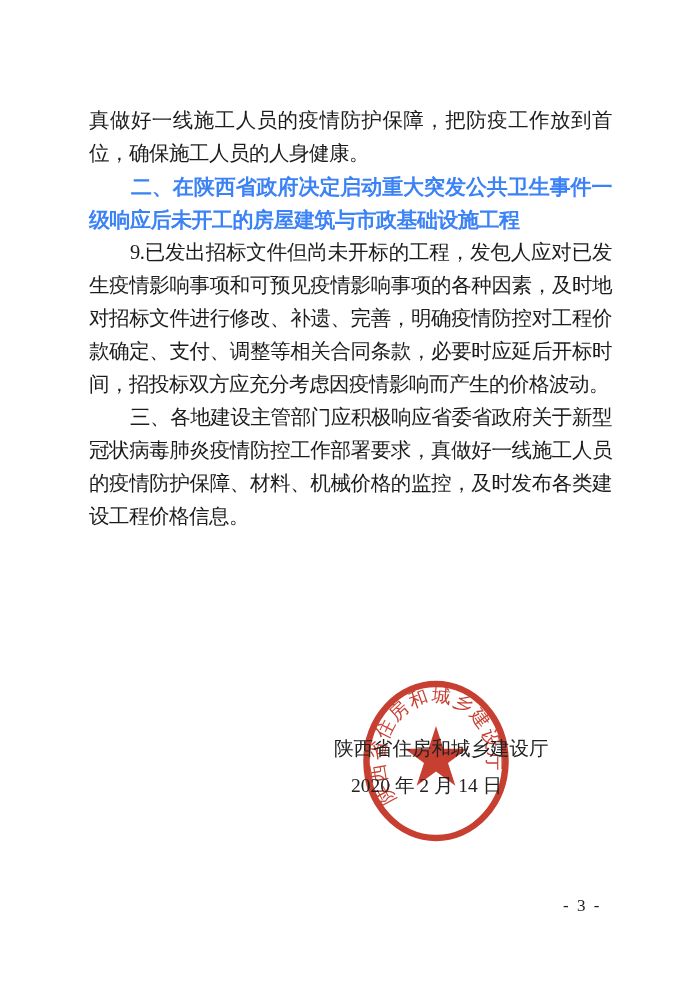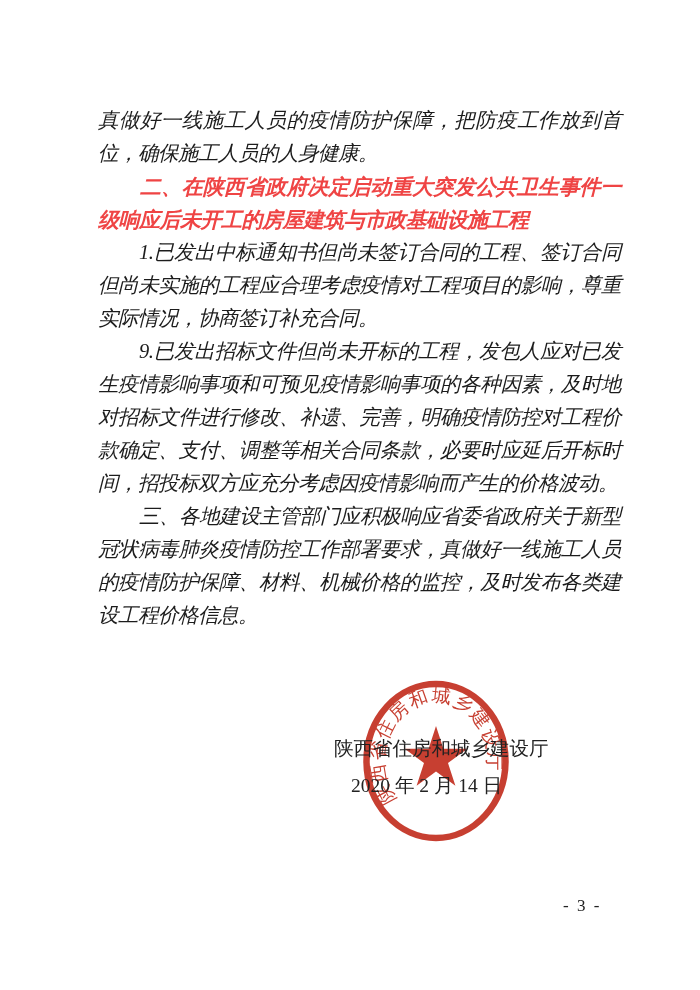--- a/index.html
+++ b/index.html
@@ -8,39 +8,38 @@
     position: relative;
     width: 700px;
     height: 990px;
     margin: 0 auto;
     background: #ffffff;
     overflow: hidden;
     font-family: "Liberation Serif", "DejaVu Serif", serif;
   }
   .doc-body {
     position: absolute;
-    left: 98px;
+    left: 89px;
     top: 104px;
     width: 523px;
-    font-style: italic;
   }
   .para {
     font-size: 20.5px;
     line-height: 33px;
     color: #1c1c1c;
     text-align: justify;
     text-justify: inter-ideograph;
     font-family: "Liberation Serif", "DejaVu Serif", serif;
     letter-spacing: -0.5px;
   }
   .para.indent { text-indent: 2em; }
   .para.heading {
     font-family: "Liberation Sans", "DejaVu Sans", sans-serif;
     font-weight: 700;
-    color: #ef4444;
+    color: #3b82f6;
     font-size: 21px;
     letter-spacing: -0.5px;
   }
   .seal {
     position: absolute;
     left: 361px;
     top: 679px;
     z-index: 1;
     opacity: 0.94;
   }
@@ -74,21 +73,20 @@
   }
 </style>
 </head>
 <body>
 
 <div class="page">
 
   <div class="doc-body">
       <p class="para body">真做好一线施工人员的疫情防护保障，把防疫工作放到首位，确保施工人员的人身健康。</p>
       <p class="para heading indent">二、在陕西省政府决定启动重大突发公共卫生事件一级响应后未开工的房屋建筑与市政基础设施工程</p>
-      <p class="para body indent">1.已发出中标通知书但尚未签订合同的工程、签订合同但尚未实施的工程应合理考虑疫情对工程项目的影响，尊重实际情况，协商签订补充合同。</p>
       <p class="para body indent">9.已发出招标文件但尚未开标的工程，发包人应对已发生疫情影响事项和可预见疫情影响事项的各种因素，及时地对招标文件进行修改、补遗、完善，明确疫情防控对工程价款确定、支付、调整等相关合同条款，必要时应延后开标时间，招投标双方应充分考虑因疫情影响而产生的价格波动。</p>
       <p class="para body indent">三、各地建设主管部门应积极响应省委省政府关于新型冠状病毒肺炎疫情防控工作部署要求，真做好一线施工人员的疫情防护保障、材料、机械价格的监控，及时发布各类建设工程价格信息。</p>
     </div>
 
   <svg class="seal" width="150" height="166" viewBox="0 0 150 166" aria-hidden="true">
     <defs>
       <path id="sealArc" d="M 38.2 123.7 A 52 59 0 1 1 111.8 123.7" fill="none"></path>
     </defs>
     <ellipse cx="75" cy="82" rx="69.5" ry="77" fill="none" stroke-width="6.5" stroke="#c43425"></ellipse>
     <polygon points="75,47 82.4,69.8 106.4,69.8 87,83.9 94.4,106.7 75,92.6 55.6,106.7 63,83.9 43.6,69.8 67.6,69.8" fill="#c43425"></polygon>

